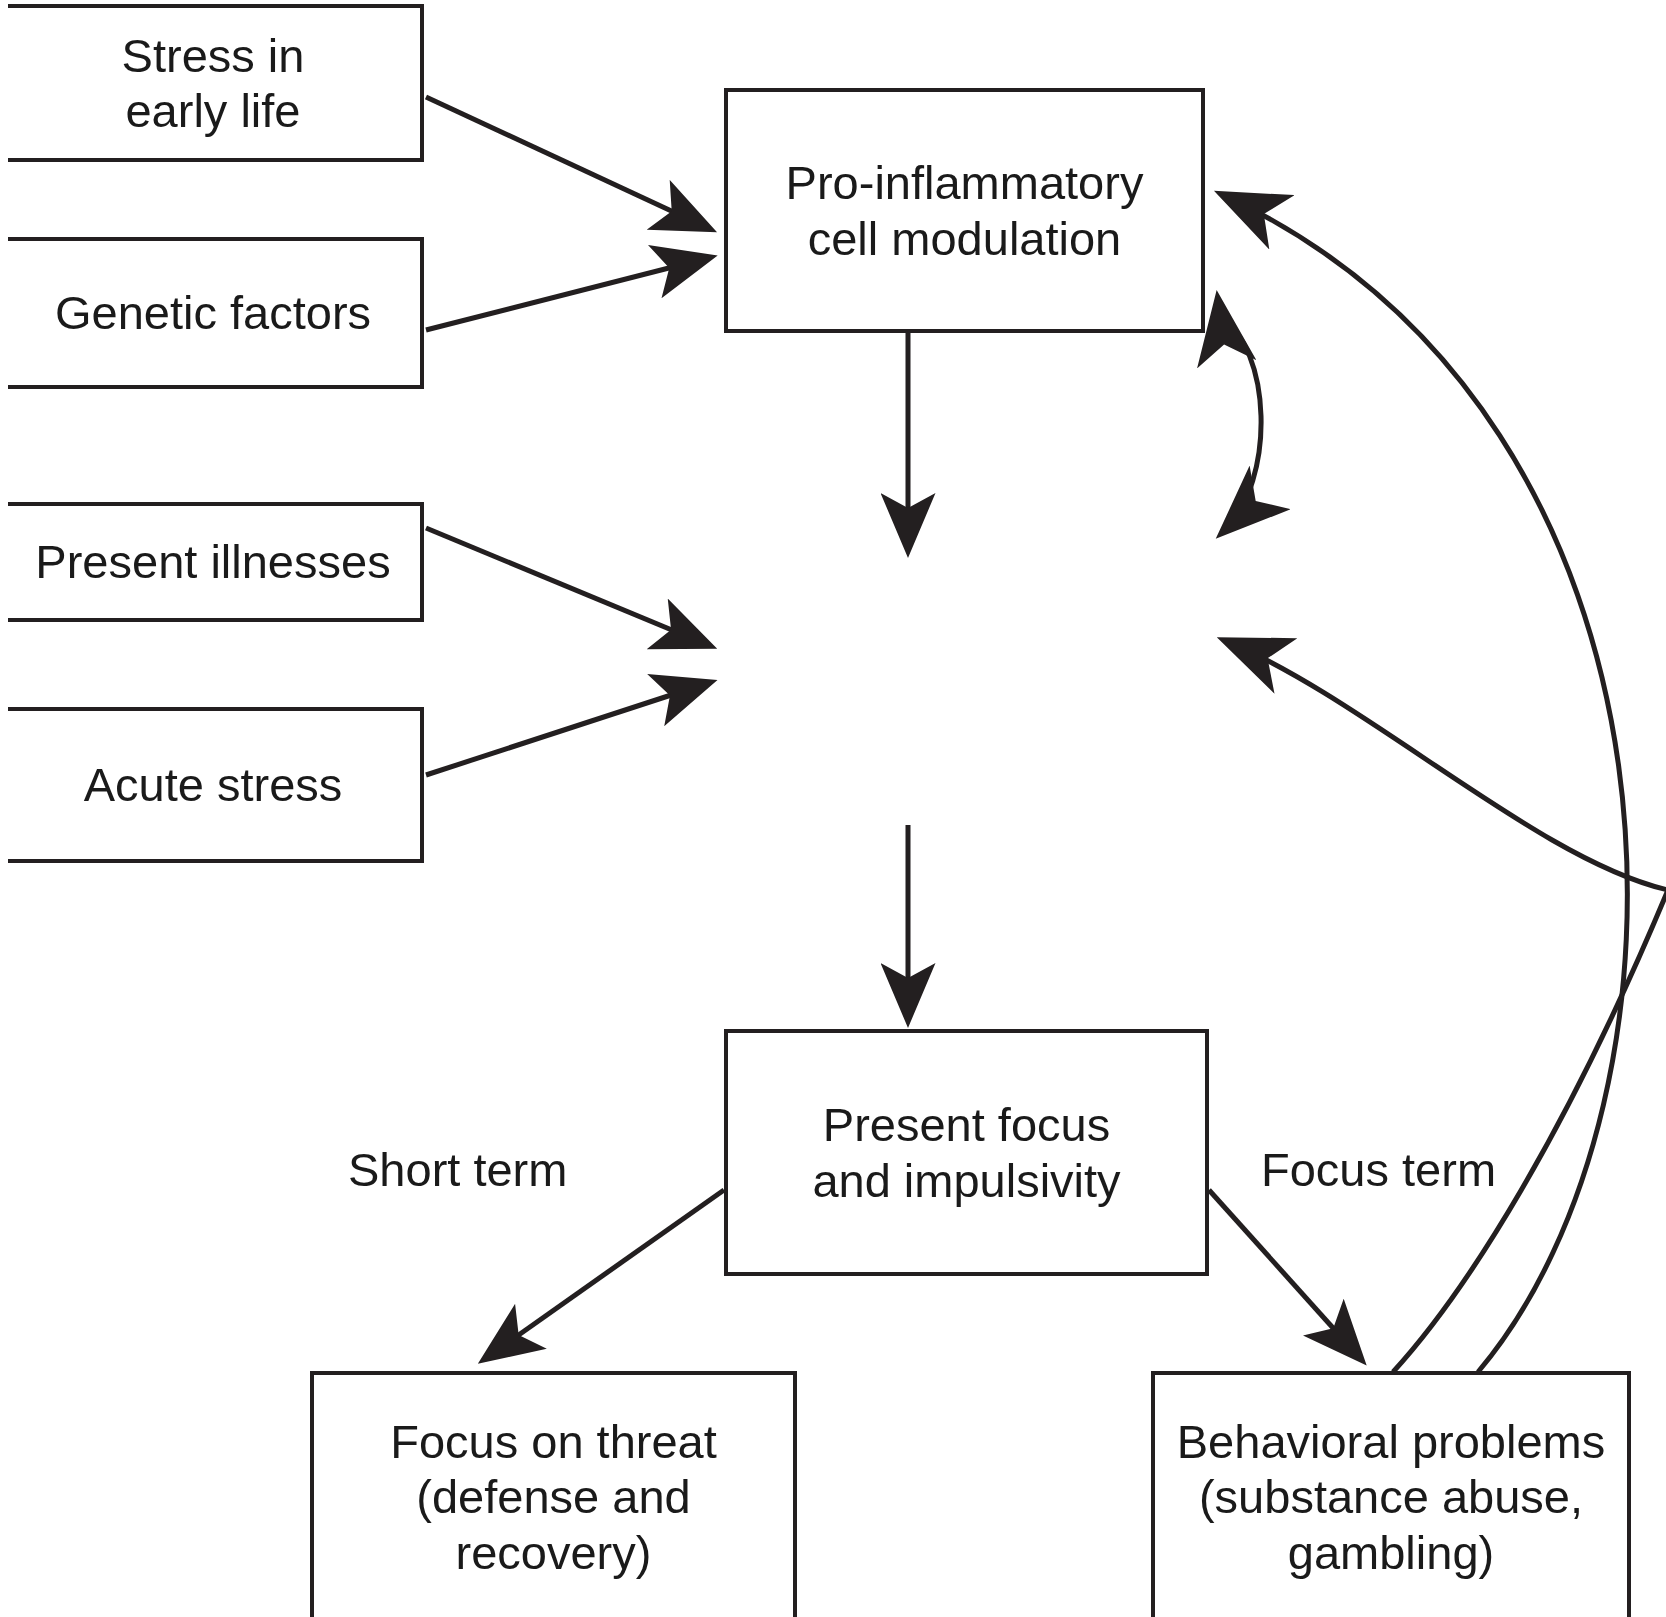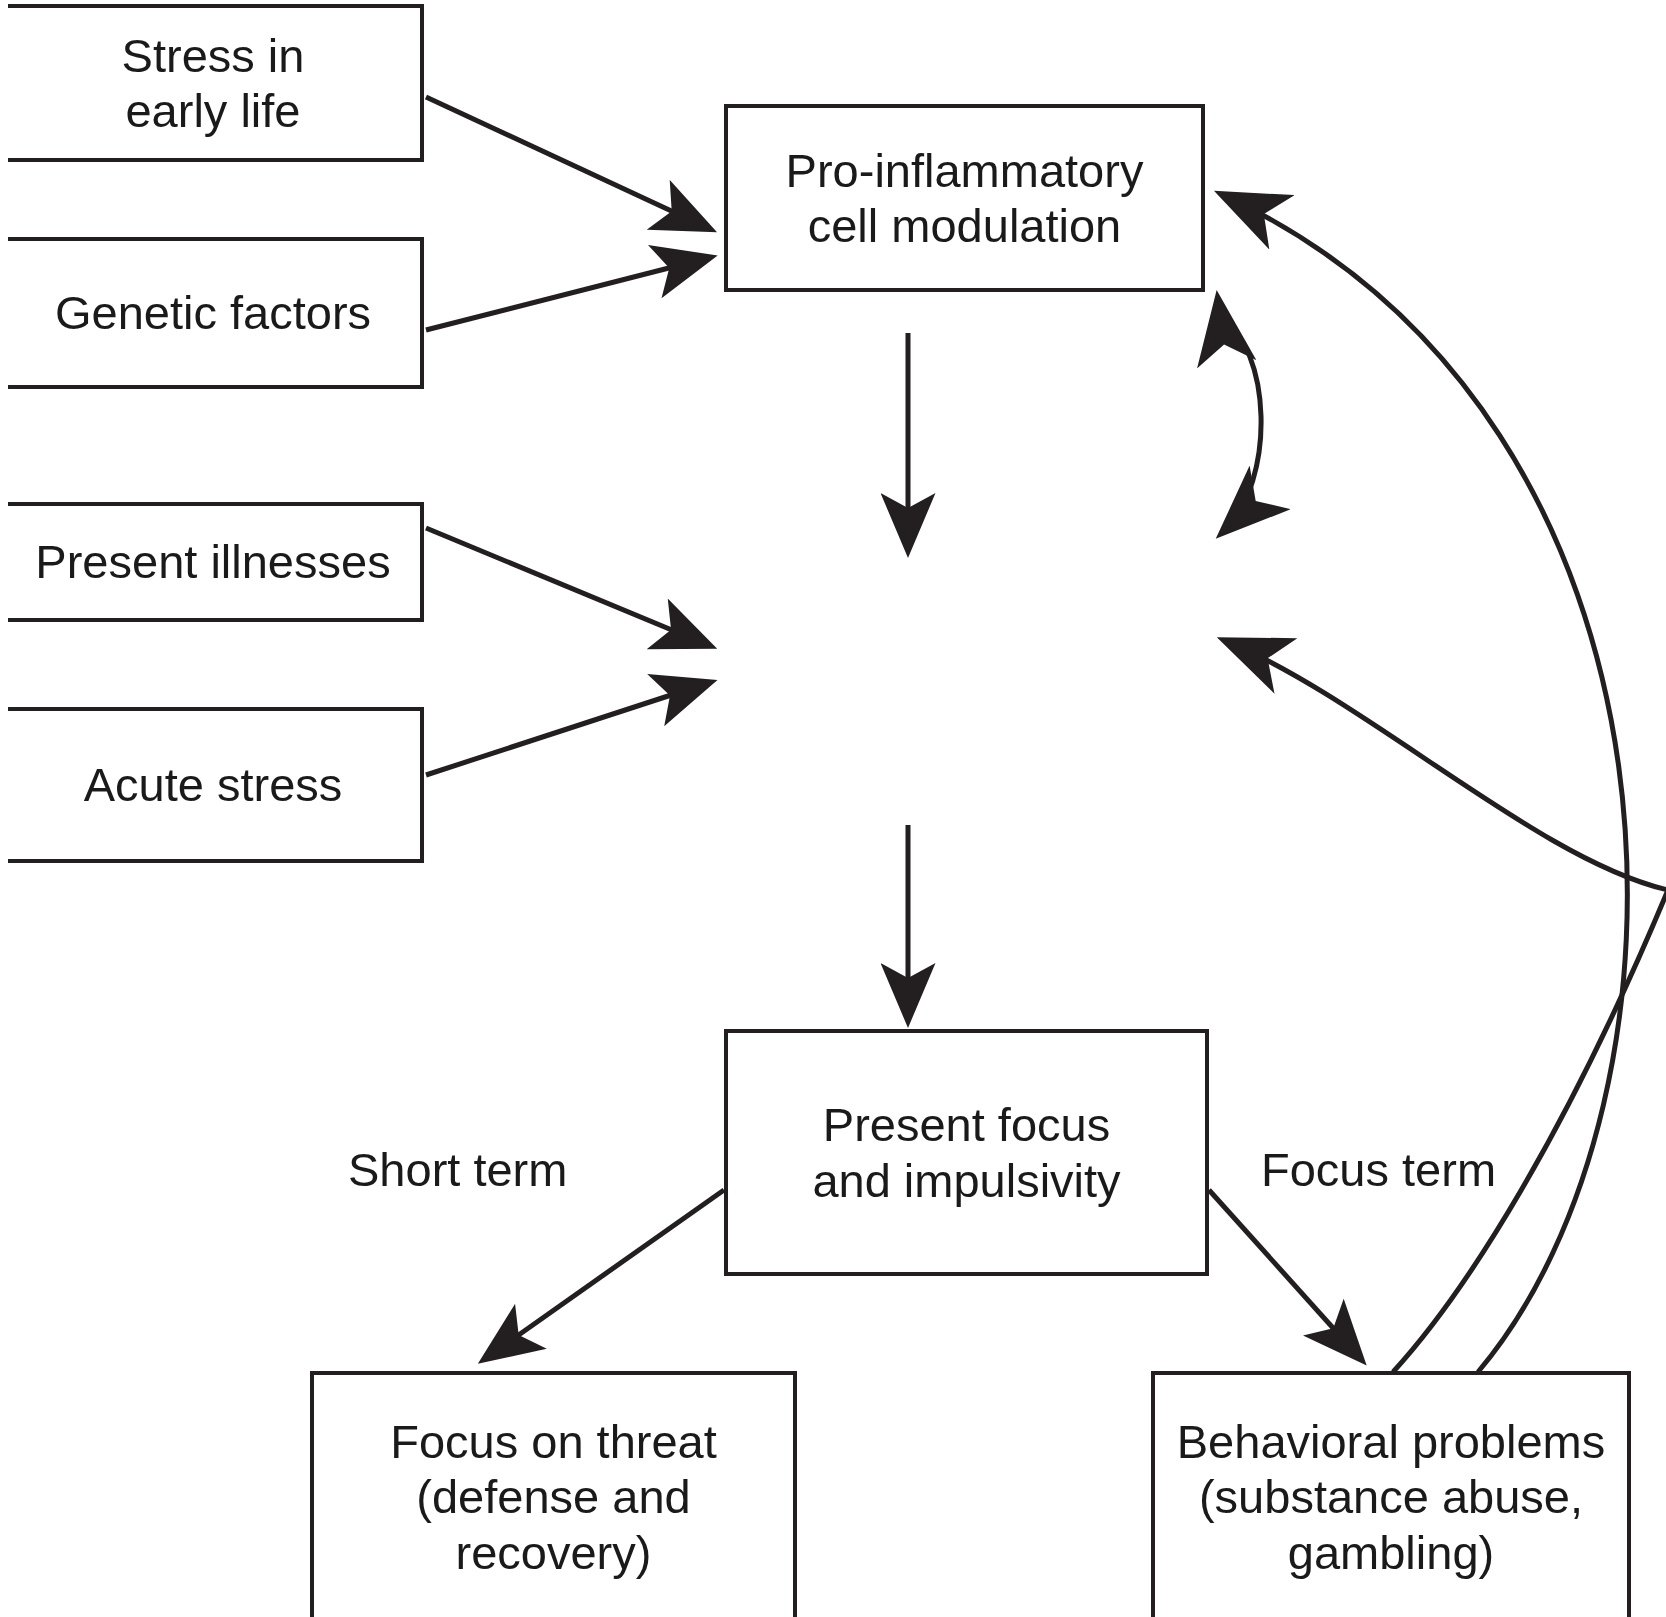--- a/index.html
+++ b/index.html
@@ -42,21 +42,21 @@
     color: #1a1a1a;
     padding: 4px 10px;
     white-space: pre-line;
   }
   
   #node-stress-early-life { left: -6px;  top: 4px;    width: 422px; height: 158px; }
   #node-genetic-factors   { left: -6px;  top: 237px;  width: 422px; height: 152px; }
   #node-present-illnesses { left: -6px;  top: 502px;  width: 422px; height: 120px; }
   #node-acute-stress      { left: -6px;  top: 707px;  width: 422px; height: 156px; }
   
-  #node-pro-inflammatory  { left: 716px; top: 104px;   width: 481px; height: 188px; }
+  #node-pro-inflammatory  { left: 716px; top: 88px;   width: 481px; height: 245px; }
   #node-present-levels    { left: 716px; top: 559px;  width: 485px; height: 264px; }
   #node-present-focus     { left: 716px; top: 1029px; width: 485px; height: 247px; }
   
   #node-focus-threat      { left: 302px;  top: 1371px; width: 487px; height: 252px; }
   #node-behavioral        { left: 1143px; top: 1371px; width: 480px; height: 252px; }
 
   .edge-label {
     position: absolute;
     font-size: 47px;
     color: #1a1a1a;

